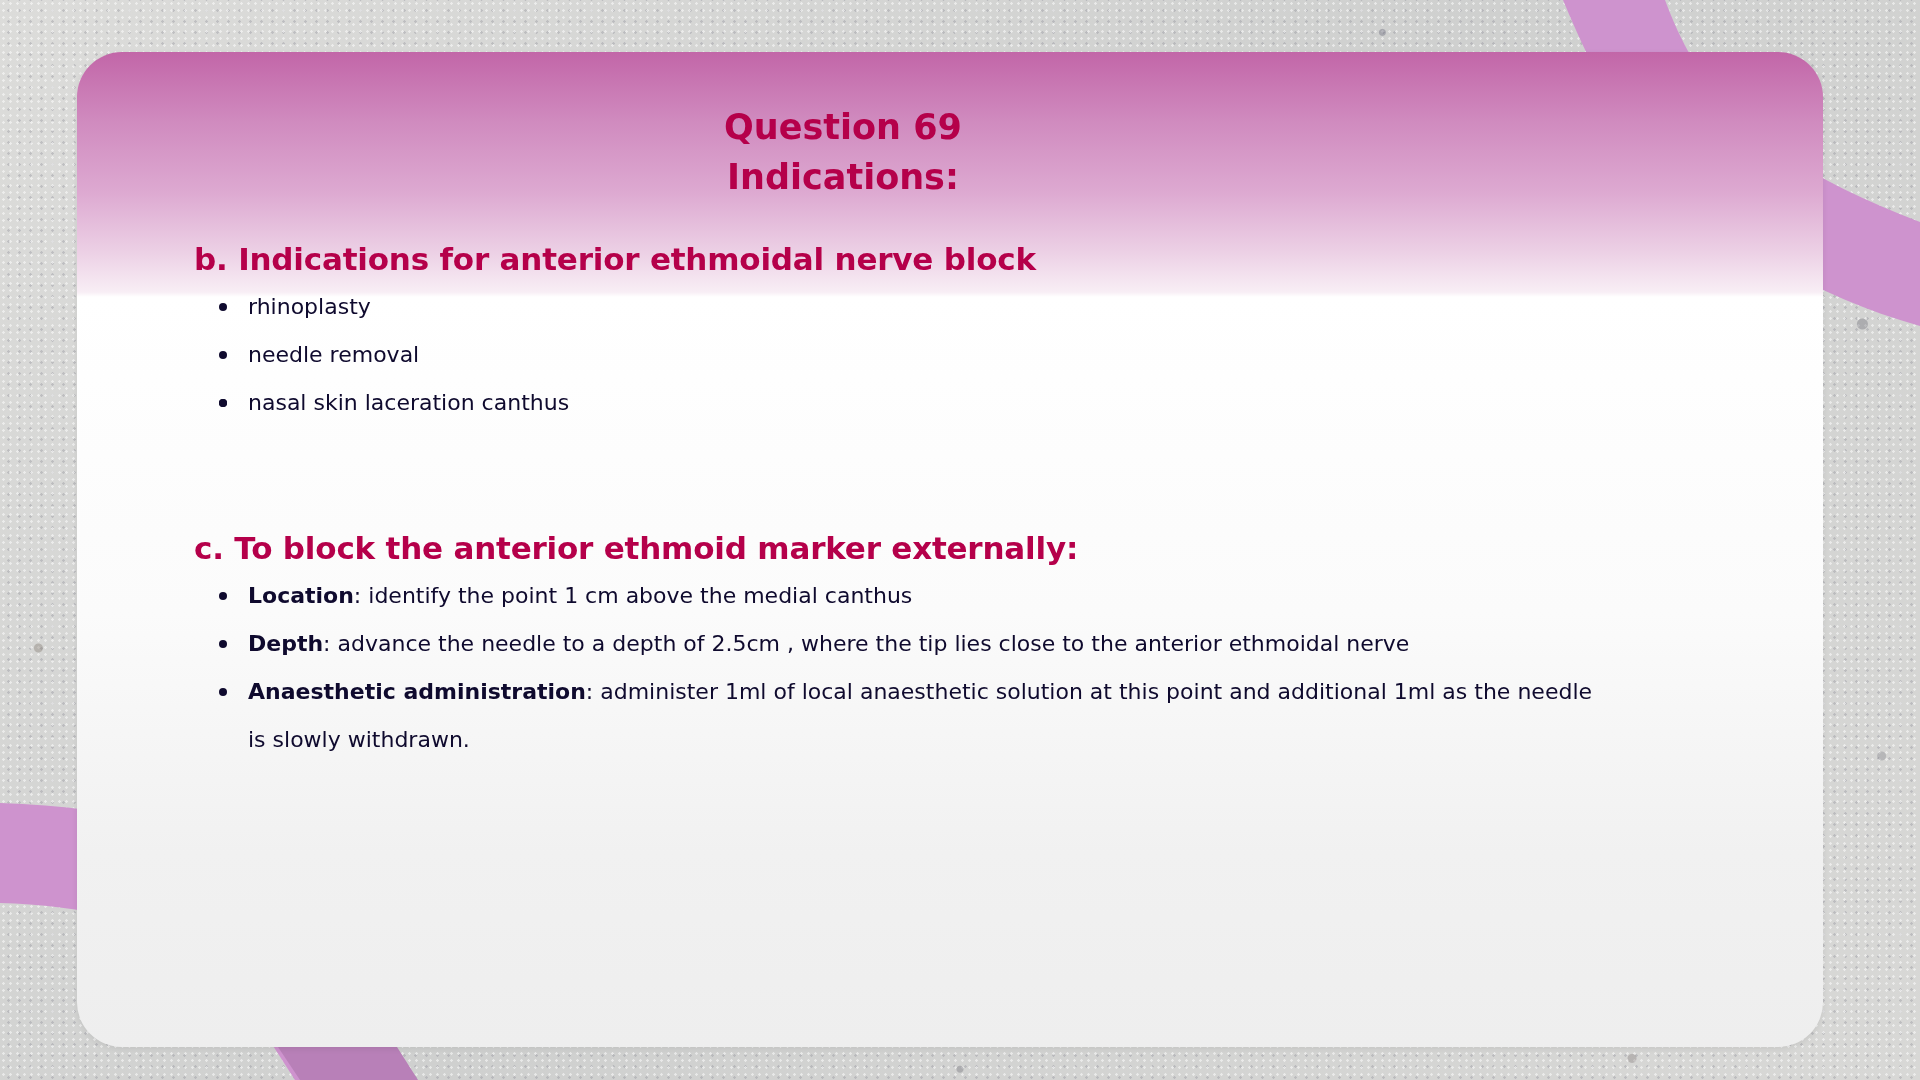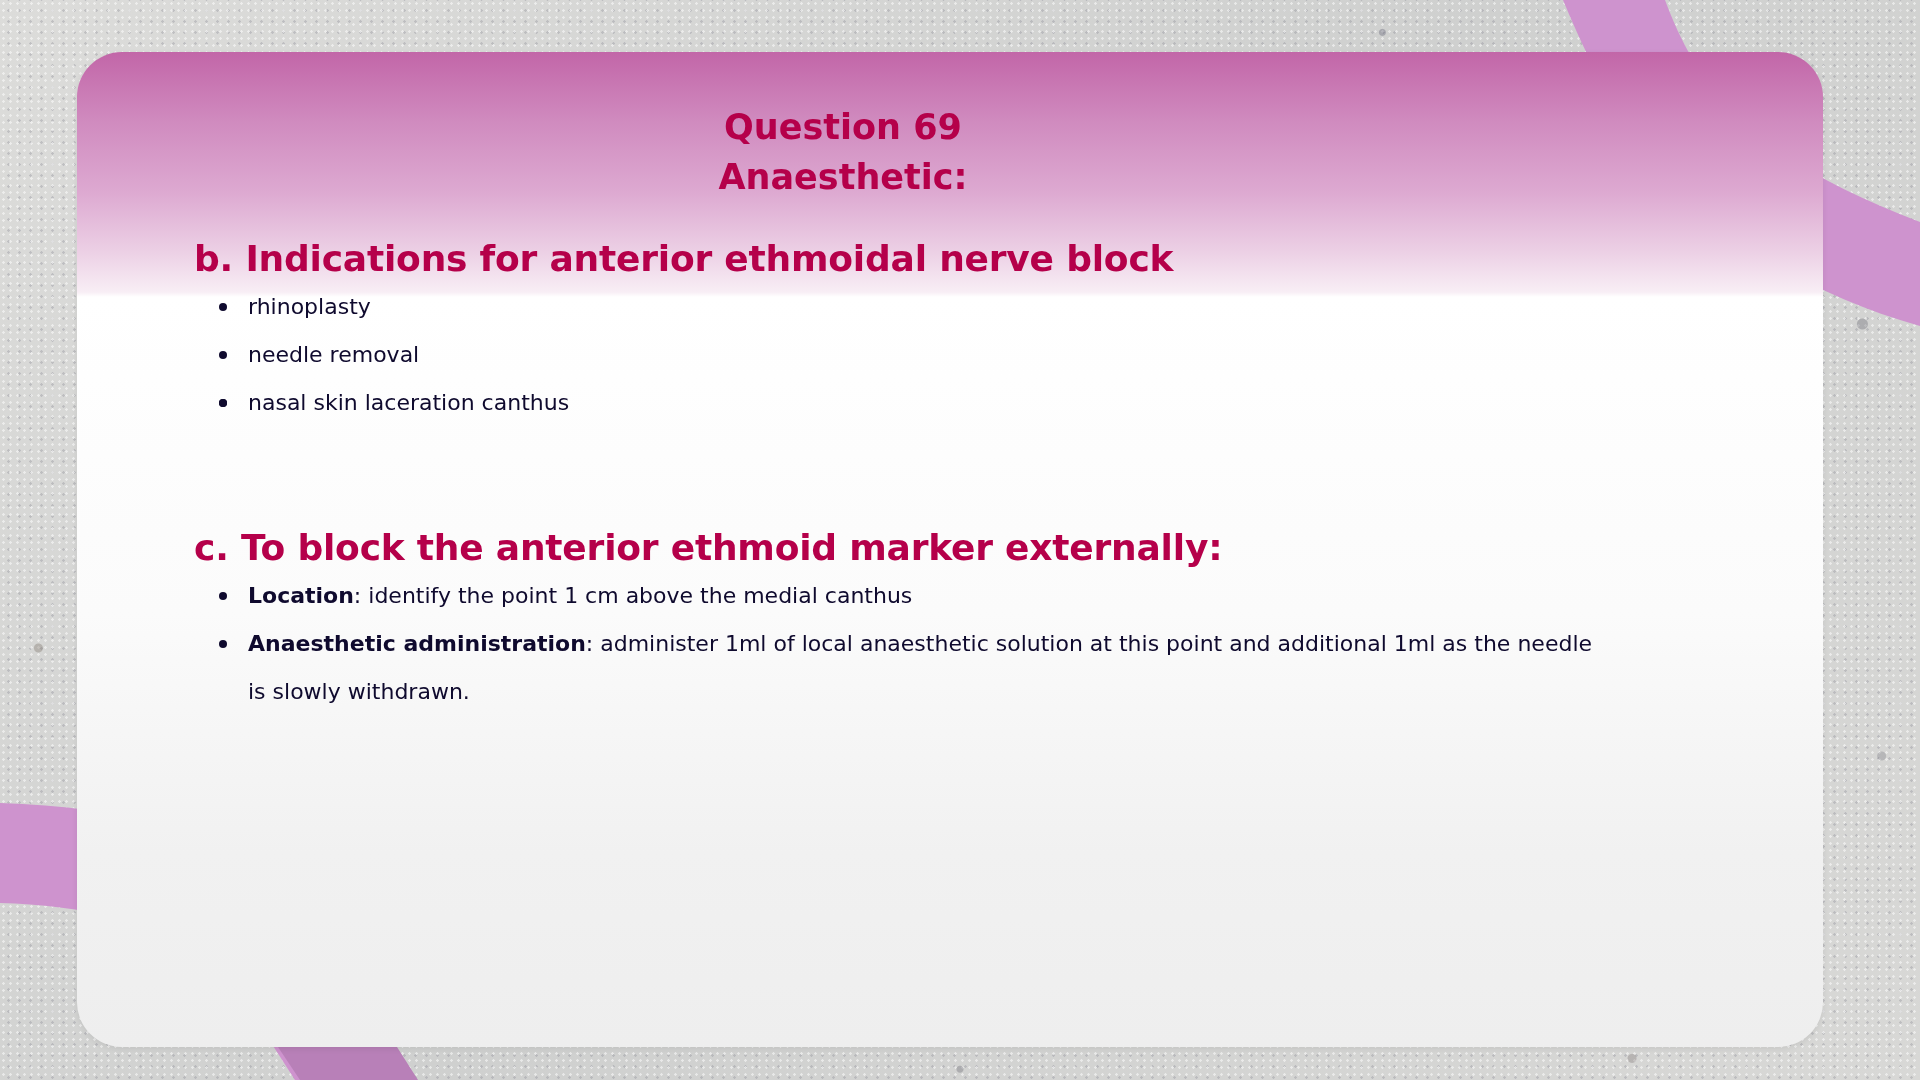--- a/index.html
+++ b/index.html
@@ -69,21 +69,21 @@
   .section {
     position: absolute;
     left: 117px;
     width: 1420px;
   }
   .section-b { top: 183px; }
   .section-c { top: 472px; }
   .heading {
     color: #b5004a;
     font-weight: bold;
-    font-size: 36px;
+    font-size: 31px;
     line-height: 48px;
     margin: 0;
     white-space: nowrap;
     letter-spacing: -0.2px;
   }
   ul.items {
     list-style: none;
     margin: 0;
     padding: 0 0 0 54px;
   }
@@ -113,33 +113,34 @@
 
   <path d="M1563,0 L1665,0 C1680,40 1700,80 1740,120 C1790,165 1850,195 1920,222 L1920,326 C1830,300 1760,262 1700,210 C1640,155 1600,90 1563,0 Z" fill="#ce93ce"></path>
 
   <path d="M0,803 C60,805 120,812 180,828 C240,850 290,900 330,960 L400,1080 L295,1080 L250,1010 C210,960 170,935 120,920 C80,908 40,904 0,903 Z" fill="#ce93ce"></path>
   <path d="M278,1047 L397,1047 L418,1080 L300,1080 Z" fill="#b880b8"></path>
 </svg>
 
 <div class="card">
   <h1 class="title">
     <span>Question 69</span>
-    <span>Anaesthetic:</span>
+    <span>Indications:</span>
   </h1>
 
   <div class="section section-b">
     <h2 class="heading">b. Indications for anterior ethmoidal nerve block</h2>
     <ul class="items">
       <li><span class="bullet"></span><span>rhinoplasty</span></li>
       <li><span class="bullet"></span><span>needle removal</span></li>
       <li><span class="bullet"></span></li>
       <li><span class="bullet"></span><span>nasal skin laceration canthus</span></li>
     </ul>
   </div>
 
   <div class="section section-c">
     <h2 class="heading">c. To block the anterior ethmoid marker externally:</h2>
     <ul class="items">
       <li><span class="bullet"></span><b>Location</b><span>: </span><span>identify the point 1 cm above the medial canthus</span></li>
+      <li><span class="bullet"></span><b>Depth</b><span>: </span><span>advance the needle to a depth of 2.5cm , where the tip lies close to the anterior ethmoidal nerve</span></li>
       <li><span class="bullet"></span><b>Anaesthetic administration</b><span>: </span><span>administer 1ml of local anaesthetic solution at this point and additional 1ml as the needle is slowly withdrawn.</span></li>
     </ul>
   </div>
 </div>
 
 </body></html>

